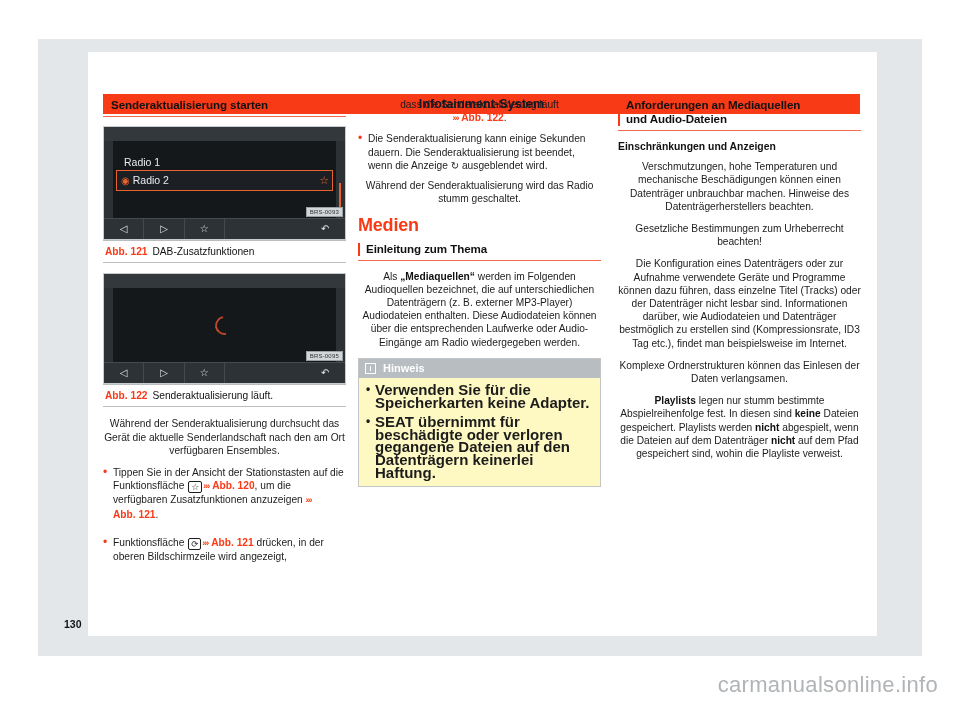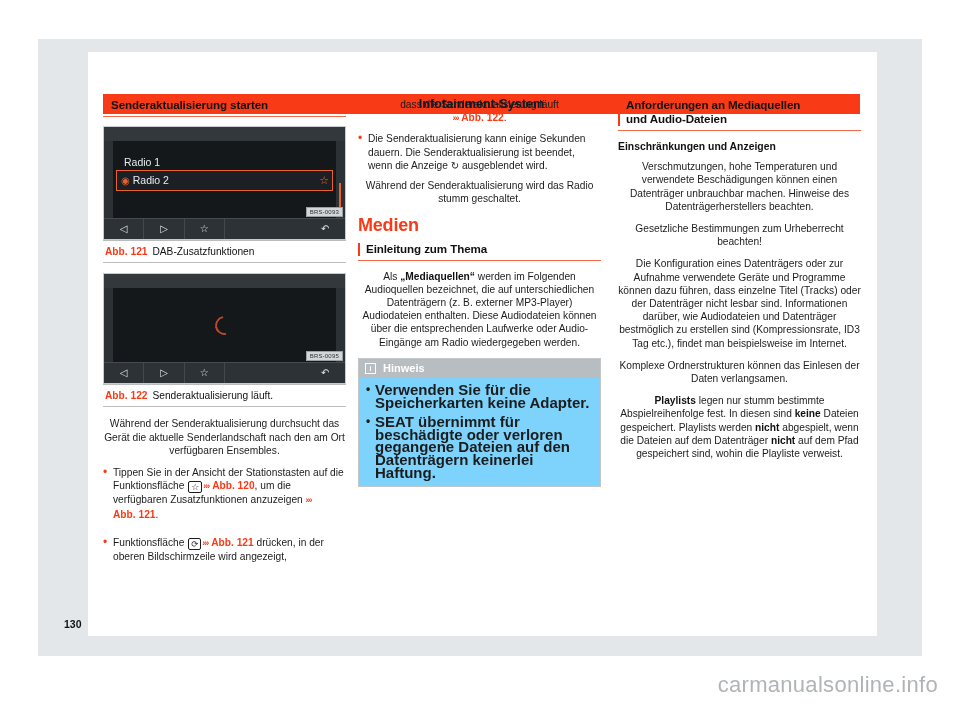--- a/index.html
+++ b/index.html
@@ -286,21 +286,21 @@
   }
   .fig-caption .fignum {
     color: #f93a16;
     font-weight: 700;
     margin-right: 5px;
   }
 
   
   .note-box {
     border: 1px solid #c2c6c8;
-    background: #7dd3fc;
+    background: #fef9c3;
     margin-top: 8px;
   }
   .note-head {
     background: #b7bdc0;
     color: #ffffff;
     font-size: 11px;
     font-weight: 700;
     padding: 3px 6px;
     display: flex;
     align-items: center;
@@ -493,21 +493,21 @@
 
   <div class="column" id="col-right">
 
     <div class="h3-box">
       <span class="h3-text">Anforderungen an Mediaquellen</span>
       <span class="h3-text">und Audio-Dateien</span>
     </div>
 
     <div class="h4-lead">Einschränkungen und Anzeigen</div>
 
-    <p class="body">Verschmutzungen, hohe Temperaturen und verwendete Beschädigungen können einen Datenträger unbrauchbar machen. Hinweise des Datenträgerherstellers beachten.</p>
+    <p class="body">Verschmutzungen, hohe Temperaturen und mechanische Beschädigungen können einen Datenträger unbrauchbar machen. Hinweise des Datenträgerherstellers beachten.</p>
     <p class="body">Gesetzliche Bestimmungen zum Urheberrecht beachten!</p>
     <p class="body">Die Konfiguration eines Datenträgers oder zur Aufnahme verwendete Geräte und Programme können dazu führen, dass einzelne Titel (Tracks) oder der Datenträger nicht lesbar sind. Informationen darüber, wie Audiodateien und Datenträger bestmöglich zu erstellen sind (Kompressionsrate, ID3 Tag etc.), findet man beispielsweise im Internet.</p>
     <p class="body">Komplexe Ordnerstrukturen können das Einlesen der Daten verlangsamen.</p>
 
     <p class="body"><b>Playlists</b><span> legen nur stumm bestimmte Abspielreihenfolge fest. In diesen sind </span><b>keine</b><span> Dateien gespeichert. Playlists werden </span><b>nicht</b><span> abgespielt, wenn die Dateien auf dem Datenträger </span><b>nicht</b><span> auf dem Pfad gespeichert sind, wohin die Playliste verweist.</span></p>
   </div>
 
   <div id="page-number">130</div>
   <div id="watermark">carmanualsonline.info</div>
 

